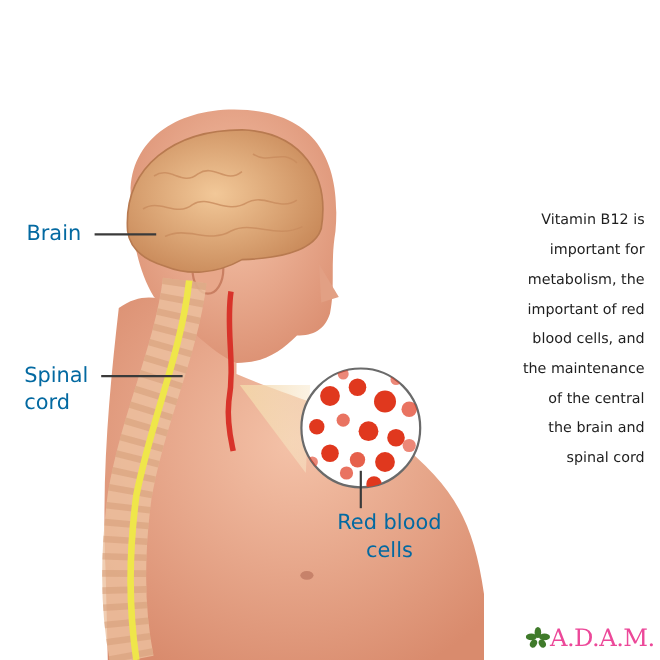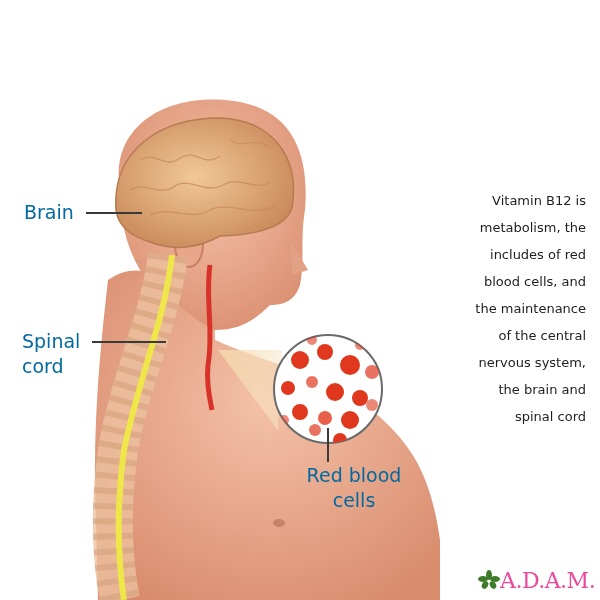--- a/index.html
+++ b/index.html
@@ -102,26 +102,26 @@
   <span>cord</span>
 </div>
 
 <div class="label" style="left:298px; top:463px; text-align:center; width:112px;">
   <span>Red blood</span><br>
   <span>cells</span>
 </div>
 
 <div class="desc">
   <span>Vitamin B12 is</span>
+  <span>important for</span>
   <span>metabolism, the</span>
-  <span>includes of red</span>
+  <span>important of red</span>
   <span>blood cells, and</span>
   <span>the maintenance</span>
   <span>of the central</span>
-  <span>nervous system,</span>
   <span>the brain and</span>
   <span>spinal cord</span>
 </div>
 
 <div class="logo">
   <svg width="22" height="22" viewBox="0 0 22 22">
     <g fill="#3f7a2a">
       <ellipse cx="11" cy="6" rx="3" ry="5"></ellipse>
       <ellipse cx="5" cy="10" rx="5" ry="3"></ellipse>
       <ellipse cx="17" cy="10" rx="5" ry="3"></ellipse>

